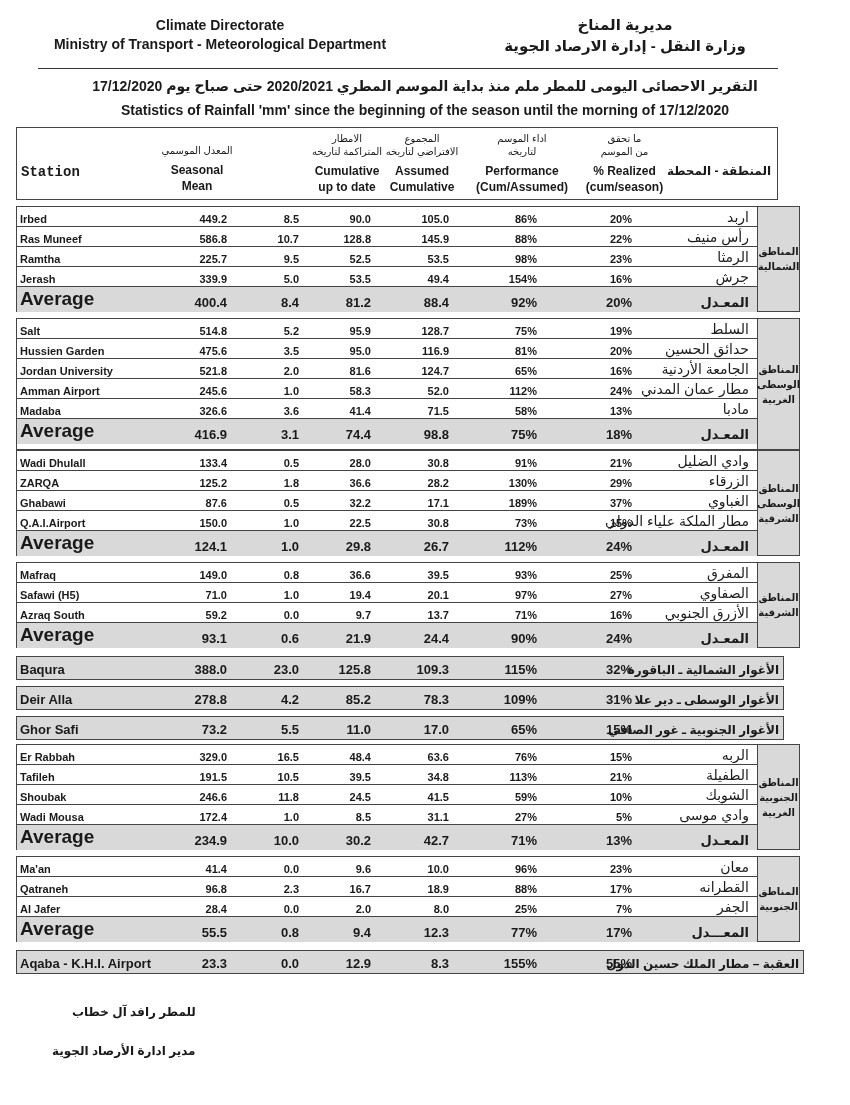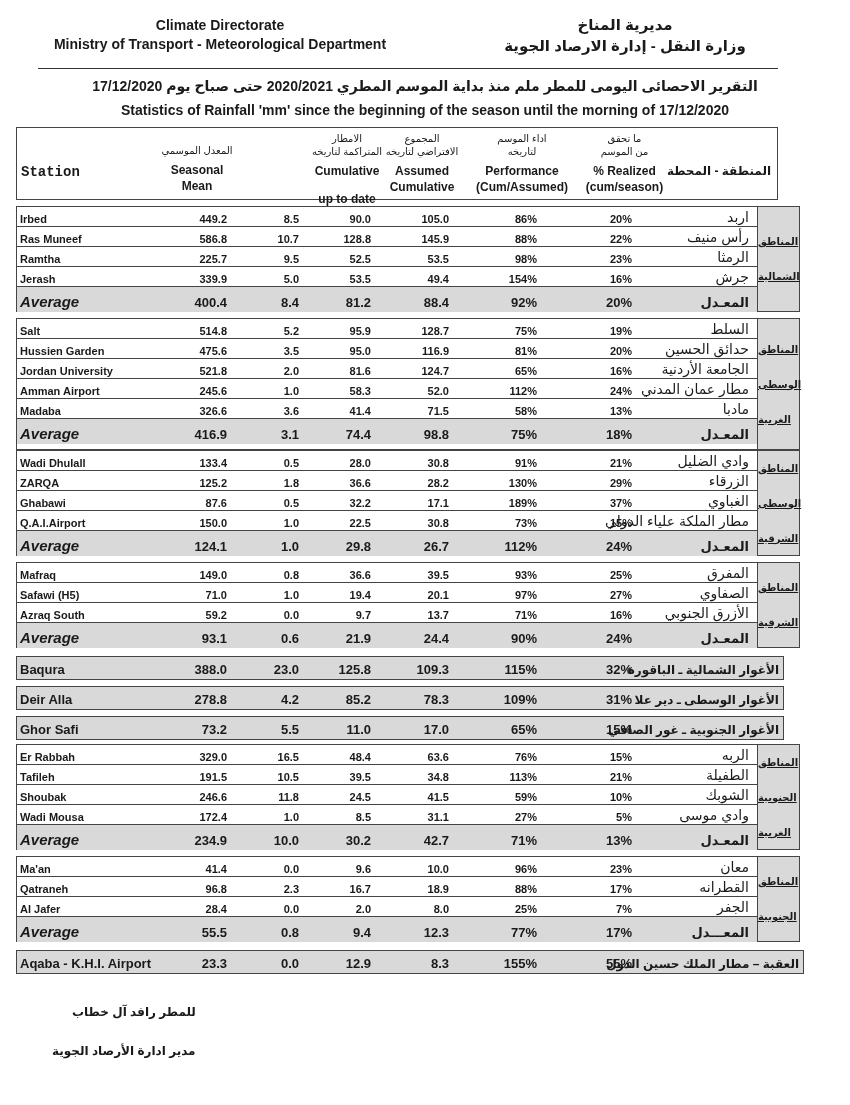--- a/index.html
+++ b/index.html
@@ -25,34 +25,34 @@
   .hcell .en { font-size: 12px; font-weight: bold; line-height: 16px; margin-top: 5px; }
   .station-hdr { position: absolute; left: 4px; top: 36px; font-family: "Liberation Mono", monospace;
     font-weight: bold; font-size: 14px; }
   .region-hdr { position: absolute; right: 6px; top: 36px; font-weight: bold; font-size: 12px; direction: rtl; }
 
   .row { position: absolute; left: 0; height: 20px; border-bottom: 1px solid #444; width: 740px; }
   .row.avg { background: #d9d9d9; height: 25px; border-bottom: none; }
   .row.single { background: #d9d9d9; height: 100%; border-bottom: none; width: 100%; }
   .cell { position: absolute; font-size: 11px; font-weight: bold; bottom: 1px; text-align: right; }
   .row.avg .cell, .row.single .cell { font-size: 13px; bottom: 2px; }
-  .row.avg .c-name { font-size: 15px; font-style: italic; }
+  .row.avg .c-name { font-size: 19px; }
   .c-name { left: 3px; text-align: left; }
   .c-mean { left: 150px; width: 60px; }
   .c-rain { left: 222px; width: 60px; }
   .c-cum { left: 294px; width: 60px; }
   .c-ass { left: 372px; width: 60px; }
   .c-perf { left: 460px; width: 60px; }
   .c-real { left: 555px; width: 60px; }
   .c-ar { right: 8px; direction: rtl; font-size: 14px; font-weight: normal; }
   .row.avg .c-ar { font-size: 13px; font-weight: bold; }
   .row.single .c-ar { font-size: 12px; font-weight: bold; right: 4px; }
   .region-col { position: absolute; right: 0; top: 0; bottom: 0; width: 42px; background: #d9d9d9;
     border-left: 1px solid #444; display: flex; flex-direction: column; justify-content: center;
-    align-items: flex-start; gap: 24px; text-decoration: underline; }
+    align-items: center; gap: 4px; }
   .region-col span { font-size: 10px; font-weight: bold; direction: rtl; }
   .sig1 { position: absolute; left: 72px; top: 1005px; font-weight: bold; font-size: 12px; direction: rtl; }
   .sig2 { position: absolute; left: 52px; top: 1044px; font-weight: bold; font-size: 12px; direction: rtl; }
 </style>
 </head>
 <body>
 
 <div class="hdr-en">
   <div>Climate Directorate</div>
   <div>Ministry of Transport - Meteorological Department</div>
@@ -69,21 +69,21 @@
   <div class="station-hdr">Station</div>
   <div class="hcell" style="left:140px;top:16px;width:80px">
     <div class="ar">المعدل الموسمي</div>
     <div class="en">Seasonal</div>
     <div class="en" style="margin-top:0">Mean</div>
   </div>
   <div class="hcell" style="left:290px;top:4px;width:80px">
     <div class="ar">الامطار</div>
     <div class="ar">المتراكمة لتاريخه</div>
     <div class="en">Cumulative</div>
-    <div class="en" style="margin-top:12px">up to date</div>
+    <div class="en" style="margin-top:0">up to date</div>
   </div>
   <div class="hcell" style="left:365px;top:4px;width:80px">
     <div class="ar">المجموع</div>
     <div class="ar">الافتراضي لتاريخه</div>
     <div class="en">Assumed</div>
     <div class="en" style="margin-top:0">Cumulative</div>
   </div>
   <div class="hcell" style="left:455px;top:4px;width:100px">
     <div class="ar">اداء الموسم</div>
     <div class="ar">لتاريخه</div>

